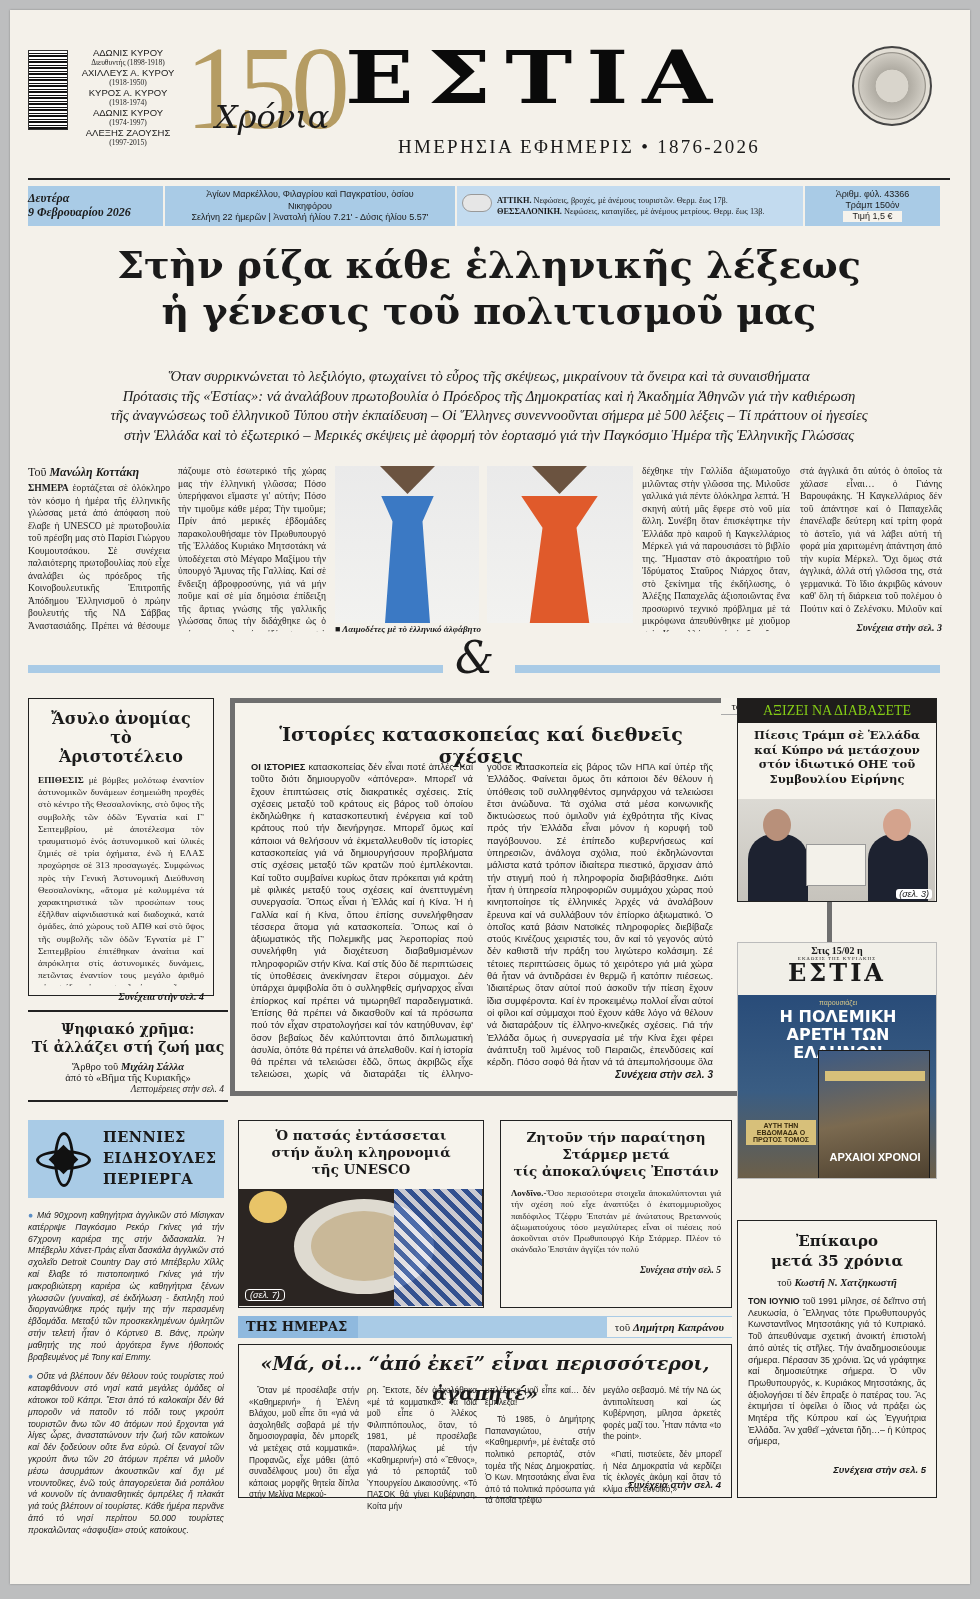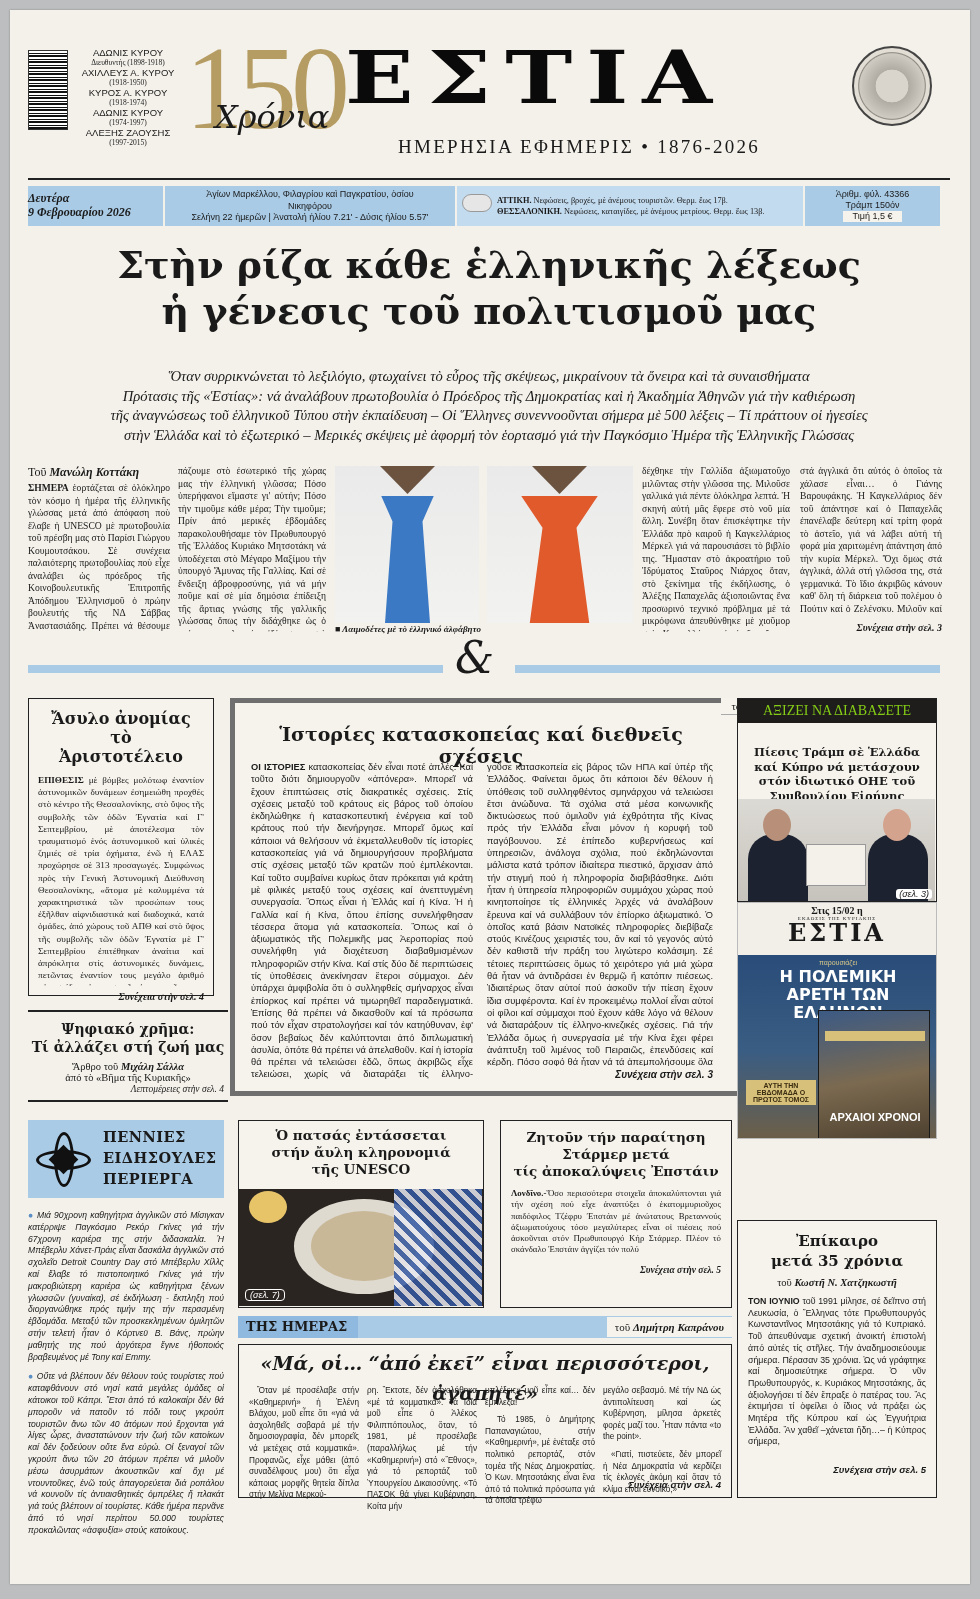--- a/index.html
+++ b/index.html
@@ -127,32 +127,32 @@
  <div class="abs" style="left:220px;top:688px;width:602px;height:398px;border:5px solid #6f6f6f;background:#f6f3ec">
   <div class="abs serif" style="right:-5px;top:-5px;background:#f6f3ec;padding:2px 10px;font-size:11px;border-bottom:1px solid #aaa"><span>τοῦ</span> <b><i>Εὐθ. Π. Πέτρου</i></b></div>
   <div class="abs" style="left:0;top:20px;width:492px;text-align:center;font-family:'DejaVu Serif',serif;font-weight:bold;font-size:19px">Ἱστορίες κατασκοπείας καί διεθνεῖς σχέσεις</div>
   <div class="abs sans-text" style="left:16px;top:58px;width:222px;height:320px;overflow:hidden"><b>ΟΙ ΙΣΤΟΡΙΕΣ</b><span> κατασκοπείας δέν εἶναι ποτέ ἁπλές. Καί τοῦτο διότι δημιουργοῦν «ἀπόνερα». Μπορεῖ νά ἔχουν ἐπιπτώσεις στίς διακρατικές σχέσεις. Στίς σχέσεις μεταξύ τοῦ κράτους εἰς βάρος τοῦ ὁποίου ἐκδηλώθηκε ἡ κατασκοπευτική ἐνέργεια καί τοῦ κράτους πού τήν διενήργησε. Μπορεῖ ὅμως καί κάποιοι νά θελήσουν νά ἐκμεταλλευθοῦν τίς ἱστορίες κατασκοπείας γιά νά δημιουργήσουν προβλήματα στίς σχέσεις μεταξύ τῶν κρατῶν πού ἐμπλέκονται. Καί τοῦτο συμβαίνει κυρίως ὅταν πρόκειται γιά κράτη μὲ φιλικές μεταξύ τους σχέσεις καί ἀνεπτυγμένη συνεργασία. Ὅπως εἶναι ἡ Ἑλλάς καί ἡ Κίνα. Ἡ ἡ Γαλλία καί ἡ Κίνα, ὅπου ἐπίσης συνελήφθησαν τέσσερα ἄτομα γιά κατασκοπεία. Ὅπως καί ὁ ἀξιωματικός τῆς Πολεμικῆς μας Ἀεροπορίας πού συνελήφθη γιά διοχέτευση διαβαθμισμένων πληροφοριῶν στήν Κίνα. Καί στίς δύο δέ περιπτώσεις τίς ὑποθέσεις ἀνεκίνησαν ἕτεροι σύμμαχοι. Δέν ὑπάρχει ἀμφιβολία ὅτι ὁ συλληφθείς σμήναρχος εἶναι ἐπίορκος καί πρέπει νά τιμωρηθεῖ παραδειγματικά. Ἐπίσης θά πρέπει νά δικασθοῦν καί τά πρόσωπα πού τόν εἶχαν στρατολογήσει καί τόν κατηύθυναν, ἐφ' ὅσον βεβαίως δέν καλύπτονται ἀπό διπλωματική ἀσυλία, ὁπότε θά πρέπει νά ἀπελαθοῦν. Καί ἡ ἱστορία θά πρέπει νά τελειώσει ἐδῶ, ὅπως ἀκριβῶς εἶχε τελειώσει, χωρίς νά διαταράξει τίς ἑλληνο-ἀμερικανικές σχέσεις, ἡ σύλληψις τοῦ Στήβ Λάλα, ὁ ὁποῖος διενερ-</span></div>
   <div class="abs sans-text" style="left:252px;top:58px;width:226px;height:305px;overflow:hidden">γοῦσε κατασκοπεία εἰς βάρος τῶν ΗΠΑ καί ὑπέρ τῆς Ἑλλάδος. Φαίνεται ὅμως ὅτι κάποιοι δέν θέλουν ἡ ὑπόθεσις τοῦ συλληφθέντος σμηνάρχου νά τελειώσει ἔτσι ἀνώδυνα. Τά σχόλια στά μέσα κοινωνικῆς δικτυώσεως πού ὁμιλοῦν γιά ἐχθρότητα τῆς Κίνας πρός τήν Ἑλλάδα εἶναι μόνον ἡ κορυφή τοῦ παγόβουνου. Σέ ἐπίπεδο κυβερνήσεως καί ὑπηρεσιῶν, ἀνάλογα σχόλια, πού ἐκδηλώνονται μάλιστα κατά τρόπον ἰδιαίτερα πιεστικό, ἄρχισαν ἀπό τήν στιγμή πού ἡ πληροφορία διαβιβάσθηκε. Διότι ἦταν ἡ ὑπηρεσία πληροφοριῶν συμμάχου χώρας πού κινητοποίησε τίς ἑλληνικές Ἀρχές νά ἀναλάβουν ἔρευνα καί νά συλλάβουν τόν ἐπίορκο ἀξιωματικό. Ὁ ὁποῖος κατά βάσιν Νατοϊκές πληροφορίες διεβίβαζε στούς Κινέζους χειριστές του, ἄν καί τό γεγονός αὐτό δέν καθιστᾶ τήν πράξη του λιγώτερο κολάσιμη. Σέ τέτοιες περιπτώσεις ὅμως τό χειρότερο γιά μιά χώρα θά ἦταν νά ἀντιδράσει ἐν θερμῷ ἤ κατόπιν πιέσεως. Ἰδιαιτέρως ὅταν αὐτοί πού ἀσκοῦν τήν πίεση ἔχουν ἴδια συμφέροντα. Καί ἐν προκειμένῳ πολλοί εἶναι αὐτοί οἱ φίλοι καί σύμμαχοι πού ἔχουν κάθε λόγο νά θέλουν νά διαταράξουν τίς ἑλληνο-κινεζικές σχέσεις. Γιά τήν Ἑλλάδα ὅμως ἡ συνεργασία μέ τήν Κίνα ἔχει φέρει ἀνάπτυξη τοῦ λιμένος τοῦ Πειραιῶς, ἐπενδύσεις καί κέρδη. Πόσο σοφό θά ἦταν νά τά ἀπεμπολήσουμε ὅλα αὐτά; Καί ὅμως, ἀνάμεσα στά πολλά</div>
   <div class="abs sans" style="left:252px;top:366px;width:226px;text-align:right;font-style:italic;font-weight:bold;font-size:10px">Συνέχεια στὴν σελ. 3</div>
  </div>
 
  <div class="abs" style="left:727px;top:688px;width:200px;height:204px;border:1.5px solid #222;background:#f6f3ec">
   <div style="background:#1f1d1c;color:#84cc16;text-align:center;font-family:'Liberation Serif',serif;font-size:14px;line-height:24px">ΑΞΙΖΕΙ ΝΑ ΔΙΑΒΑΣΕΤΕ</div>
-  <div style="text-align:center;font-family:'DejaVu Serif',serif;font-weight:bold;font-size:11.5px;line-height:14.5px;padding:22px 10px">Πίεσις Τράμπ σὲ Ἑλλάδα καί Κύπρο νά μετάσχουν στόν ἰδιωτικό ΟΗΕ τοῦ Συμβουλίου Εἰρήνης</div>
+  <div style="text-align:center;font-family:'DejaVu Serif',serif;font-weight:bold;font-size:11.5px;line-height:14.5px;padding:5px 10px">Πίεσις Τράμπ σὲ Ἑλλάδα καί Κύπρο νά μετάσχουν στόν ἰδιωτικό ΟΗΕ τοῦ Συμβουλίου Εἰρήνης</div>
   <div class="abs img" style="left:0;top:100px;width:197px;height:102px;background:linear-gradient(180deg,#dcdad4,#c6c3bc)">
    <div class="abs" style="left:10px;top:35px;width:60px;height:67px;background:#1d2230;border-radius:25px 25px 0 0"></div>
    <div class="abs" style="left:25px;top:10px;width:28px;height:32px;background:#b8907a;border-radius:50%"></div>
    <div class="abs" style="left:130px;top:35px;width:60px;height:67px;background:#1d2230;border-radius:25px 25px 0 0"></div>
    <div class="abs" style="left:145px;top:10px;width:28px;height:32px;background:#d4a38d;border-radius:50%"></div>
    <div class="abs" style="left:68px;top:45px;width:60px;height:42px;background:#f3f1ea;border:1px solid #999"></div>
    <div class="abs sans" style="right:3px;bottom:2px;background:#fff;font-style:italic;font-size:9px;padding:0 3px;border-radius:3px">(σελ. 3)</div>
   </div>
  </div>
 
- <div class="abs img" style="left:727px;top:892px;width:200px;height:237px;background:#f1efe8;border:1px solid #bbb">
+ <div class="abs img" style="left:727px;top:932px;width:200px;height:237px;background:#f1efe8;border:1px solid #bbb">
   <div style="text-align:center;font-family:'Liberation Serif',serif;font-weight:bold;font-size:10px;margin-top:2px">Στις 15/02 η</div>
   <div style="text-align:center;font-family:'Liberation Serif',serif;font-size:5px;letter-spacing:1px">ΕΚΔΟΣΙΣ ΤΗΣ ΚΥΡΙΑΚΗΣ</div>
   <div style="text-align:center;font-family:'DejaVu Serif',serif;font-weight:bold;font-size:24px;line-height:24px;letter-spacing:3px">ΕΣΤΙΑ</div>
   <div class="abs" style="left:0;top:52px;width:200px;height:241px;background:linear-gradient(180deg,#294c79 0,#3a5d83 40%,#6b5f4a 75%,#3b3327 100%)">
    <div style="text-align:center;color:#d9c98a;font-size:7px;margin-top:4px" class="sans">παρουσιάζει</div>
    <div style="text-align:center;color:#fff;font-family:'DejaVu Sans',sans-serif;font-weight:bold;font-size:16px;line-height:18px;padding:2px 10px">Η ΠΟΛΕΜΙΚΗ ΑΡΕΤΗ ΤΩΝ ΕΛΛΗΝΩΝ</div>
    <div class="abs" style="left:8px;top:125px;width:70px;background:#d7c07a;color:#3a2c10;font-family:'Liberation Sans',sans-serif;font-weight:bold;font-size:7px;text-align:center;padding:2px">ΑΥΤΗ ΤΗΝ ΕΒΔΟΜΑΔΑ Ο ΠΡΩΤΟΣ ΤΟΜΟΣ</div>
    <div class="abs" style="left:80px;top:55px;width:112px;height:140px;background:linear-gradient(170deg,#3c5a84 0,#7b6a50 50%,#463a2a 100%);border:1px solid #1a1a1a">
     <div class="abs" style="left:6px;top:20px;width:100px;height:10px;background:#d7c07a"></div>
     <div class="abs sans" style="left:0;top:100px;width:112px;text-align:center;color:#fff;font-weight:bold;font-size:11px">ΑΡΧΑΙΟΙ ΧΡΟΝΟΙ</div>

